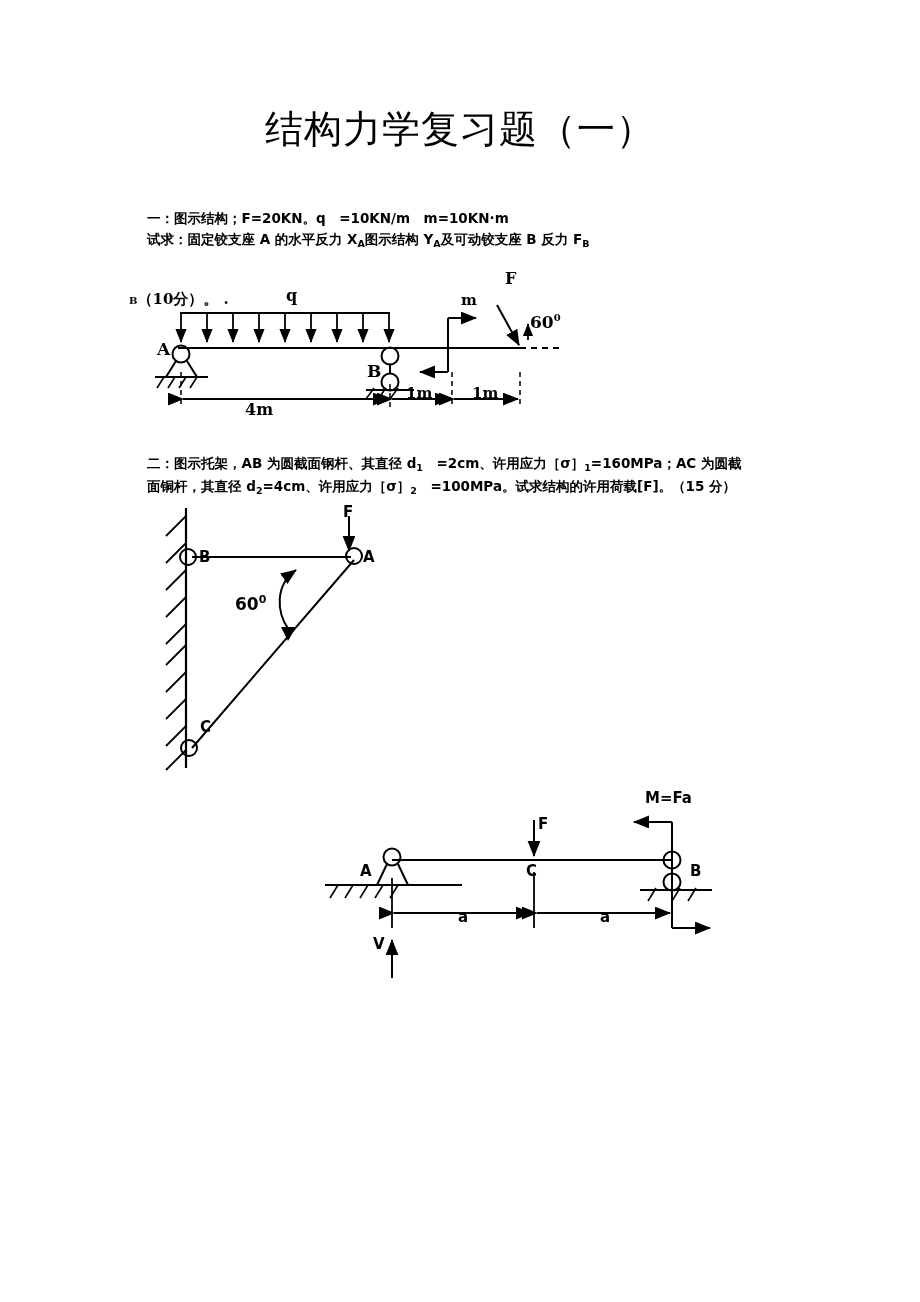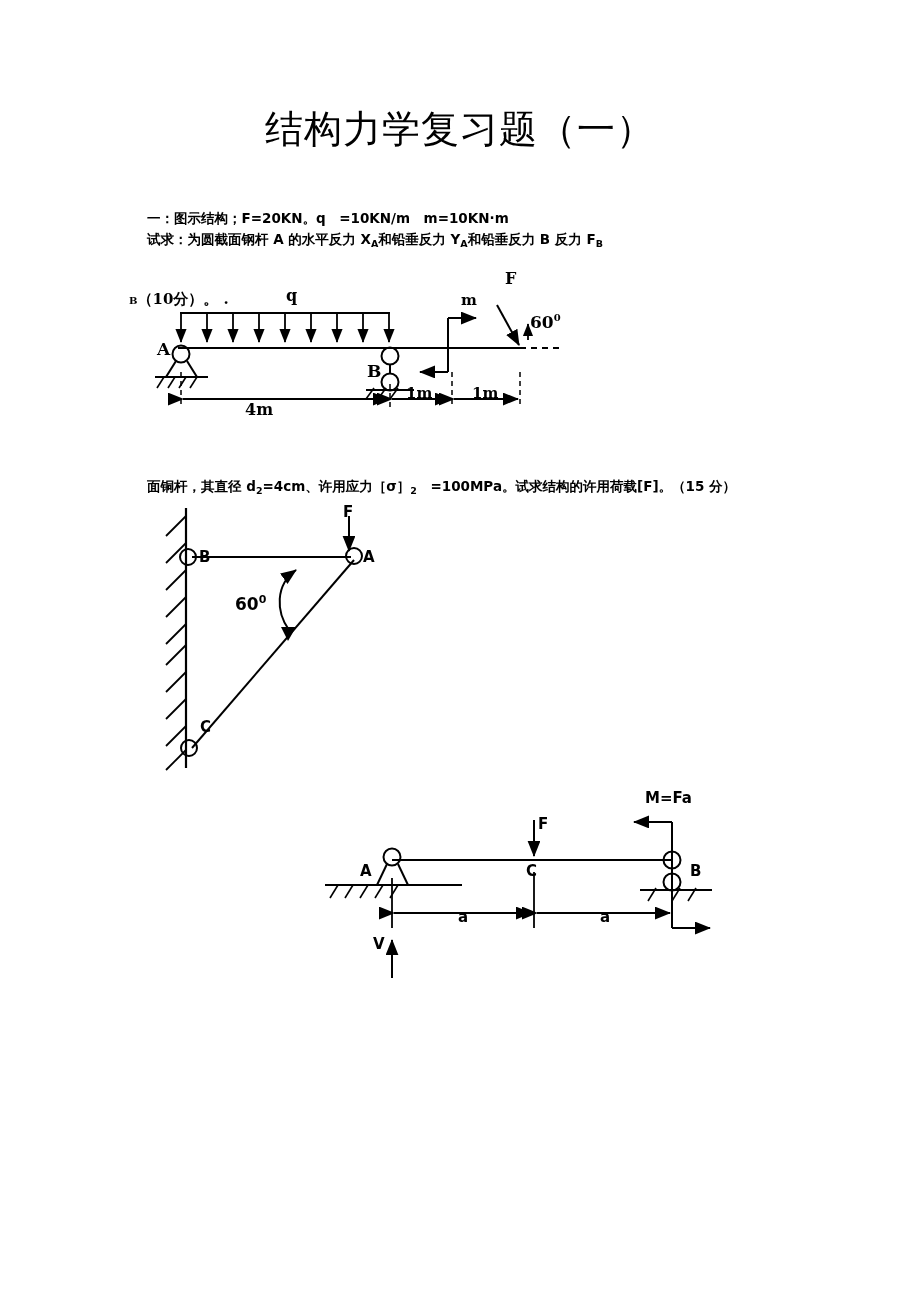--- a/index.html
+++ b/index.html
@@ -71,21 +71,21 @@
 </style>
 </head>
 <body>
 
 <div id="page">
 
   <div class="doc-title">结构力学复习题（一）</div>
 
   <div class="ptext" style="left:147px; top:199px;margin-top:8px;">一：图示结构；F=20KN。q　=10KN/m　m=10KN·m</div>
 
-  <div class="ptext" style="left:147px; top:228px;"><span>试求：为圆截面钢杆 A 的水平反力 X</span><sub>A</sub><span>和铅垂反力 Y</span><sub>A</sub><span>和铅垂反力 B 反力 F</span><sub>B</sub></div>
+  <div class="ptext" style="left:147px; top:228px;"><span>试求：固定铰支座 A 的水平反力 X</span><sub>A</sub><span>图示结构 Y</span><sub>A</sub><span>及可动铰支座 B 反力 F</span><sub>B</sub></div>
 
   <div style="position:absolute; left:129px; top:290px; font-family:'DejaVu Serif','Liberation Serif',serif; font-size:15px; font-weight:bold; white-space:nowrap;"><span style="font-size:10px;">B</span><span>（10分）。 .</span></div>
 
   <div class="fig" style="left:0px; top:0px; width:920px; height:1302px;">
     <svg width="920" height="1302" viewBox="0 0 920 1302">
       <defs>
         <marker id="ah" markerWidth="9" markerHeight="9" refX="7.5" refY="3.2" orient="auto">
           <path d="M0,0 L8,3.2 L0,6.4 z" fill="#000"></path>
         </marker>
         <marker id="ahs" markerWidth="8" markerHeight="8" refX="6.6" refY="2.8" orient="auto">
@@ -165,20 +165,21 @@
   <div class="lbl-serif" style="left:157px; top:339px; font-size:17px;">A</div>
   <div class="lbl-serif" style="left:367px; top:361px; font-size:17px;">B</div>
   <div class="lbl-serif" style="left:286px; top:286px; font-size:16px;">q</div>
   <div class="lbl-serif" style="left:461px; top:291px; font-size:15px;">m</div>
   <div class="lbl-serif" style="left:505px; top:269px; font-size:16px;">F</div>
   <div class="lbl-serif" style="left:530px; top:312px; font-size:17px;"><span>60</span><sup>0</sup></div>
   <div class="lbl-serif" style="left:245px; top:400px; font-size:16px;">4m</div>
   <div class="lbl-serif" style="left:406px; top:384px; font-size:15px;">1m</div>
   <div class="lbl-serif" style="left:472px; top:384px; font-size:15px;">1m</div>
 
+  <div class="ptext" style="left:147px; top:452px;"><span>二：图示托架，AB 为圆截面钢杆、其直径 d</span><sub>1</sub><span>　=2cm、许用应力［σ］</span><sub>1</sub><span>=160MPa；AC 为圆截</span></div>
 
   <div class="ptext" style="left:147px; top:475px;"><span>面铜杆，其直径 d</span><sub>2</sub><span>=4cm、许用应力［σ］</span><sub>2</sub><span>　=100MPa。试求结构的许用荷载[F]。（15 分）</span></div>
 
   <div class="fig" style="left:0px; top:0px; width:920px; height:1302px;">
     <svg width="920" height="1302" viewBox="0 0 920 1302">
 
       <line x1="186" y1="508" x2="186" y2="768" class="stroke" stroke-width="2.2"></line>
 
       <g>
         <line x1="186" y1="516" x2="166" y2="536" class="stroke" stroke-width="1.8"></line>

